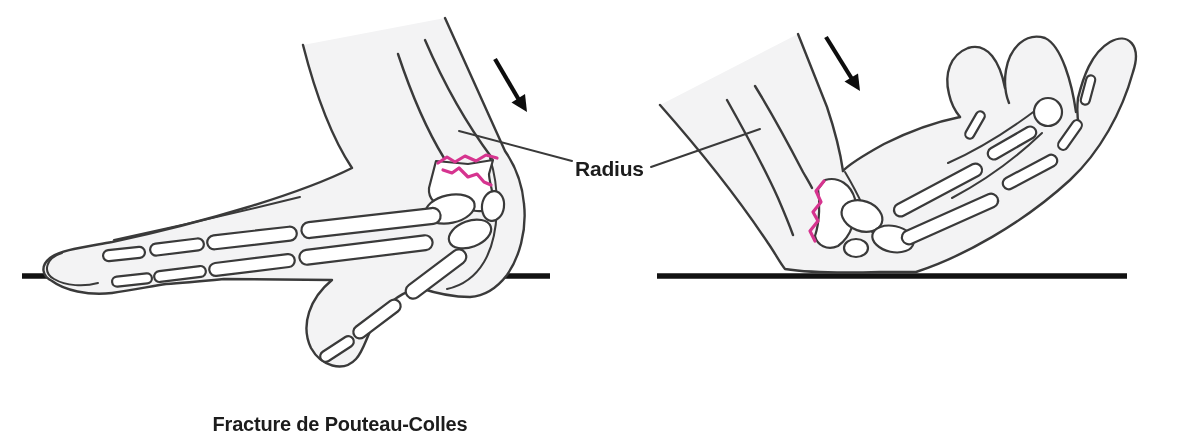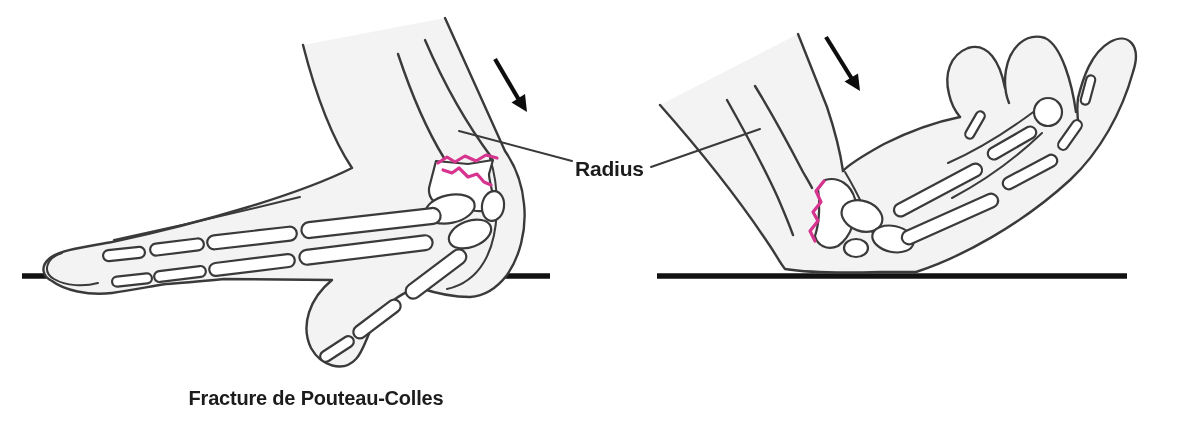--- a/index.html
+++ b/index.html
@@ -22,21 +22,21 @@
   .ground{stroke:var(--ground);stroke-width:5.5;fill:none;}
   .arrow-line{stroke:#0d0d0d;stroke-width:4.2;fill:none;stroke-linecap:butt;}
   .arrow-head{fill:#0d0d0d;stroke:none;}
   .leader{stroke:var(--ink);stroke-width:2;fill:none;stroke-linecap:round;}
   .label{
     position:absolute;color:var(--text);font-weight:700;letter-spacing:-0.2px;
     white-space:nowrap;
   }
   .radius-label{left:575px;top:157px;font-size:21px;font-weight:700;}
   .caption{top:387px;font-size:20px;transform:translateX(-50%);}
-  .caption-left{left:316px;}
+  .caption-left{left:340px;margin-top:26px;}
   .caption-right{left:956px;}
 </style>
 </head>
 <body>
 
 <div class="stage">
 
   <svg width="1200" height="439" viewBox="0 0 1200 439">
 
     <g>

